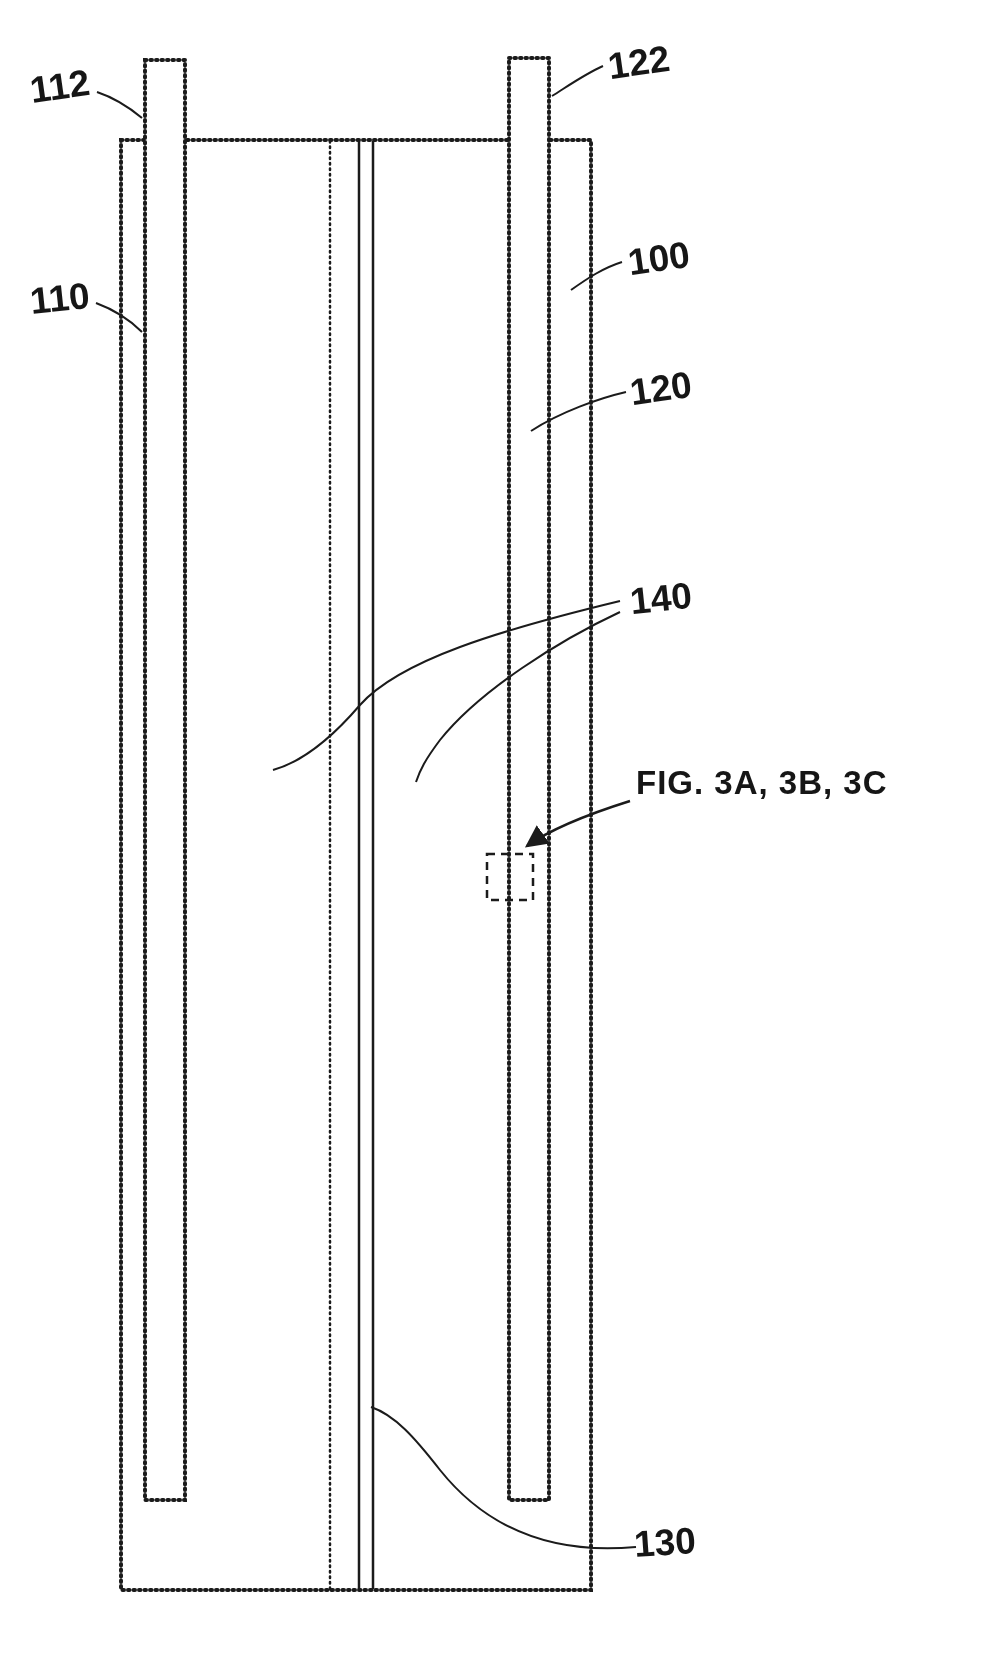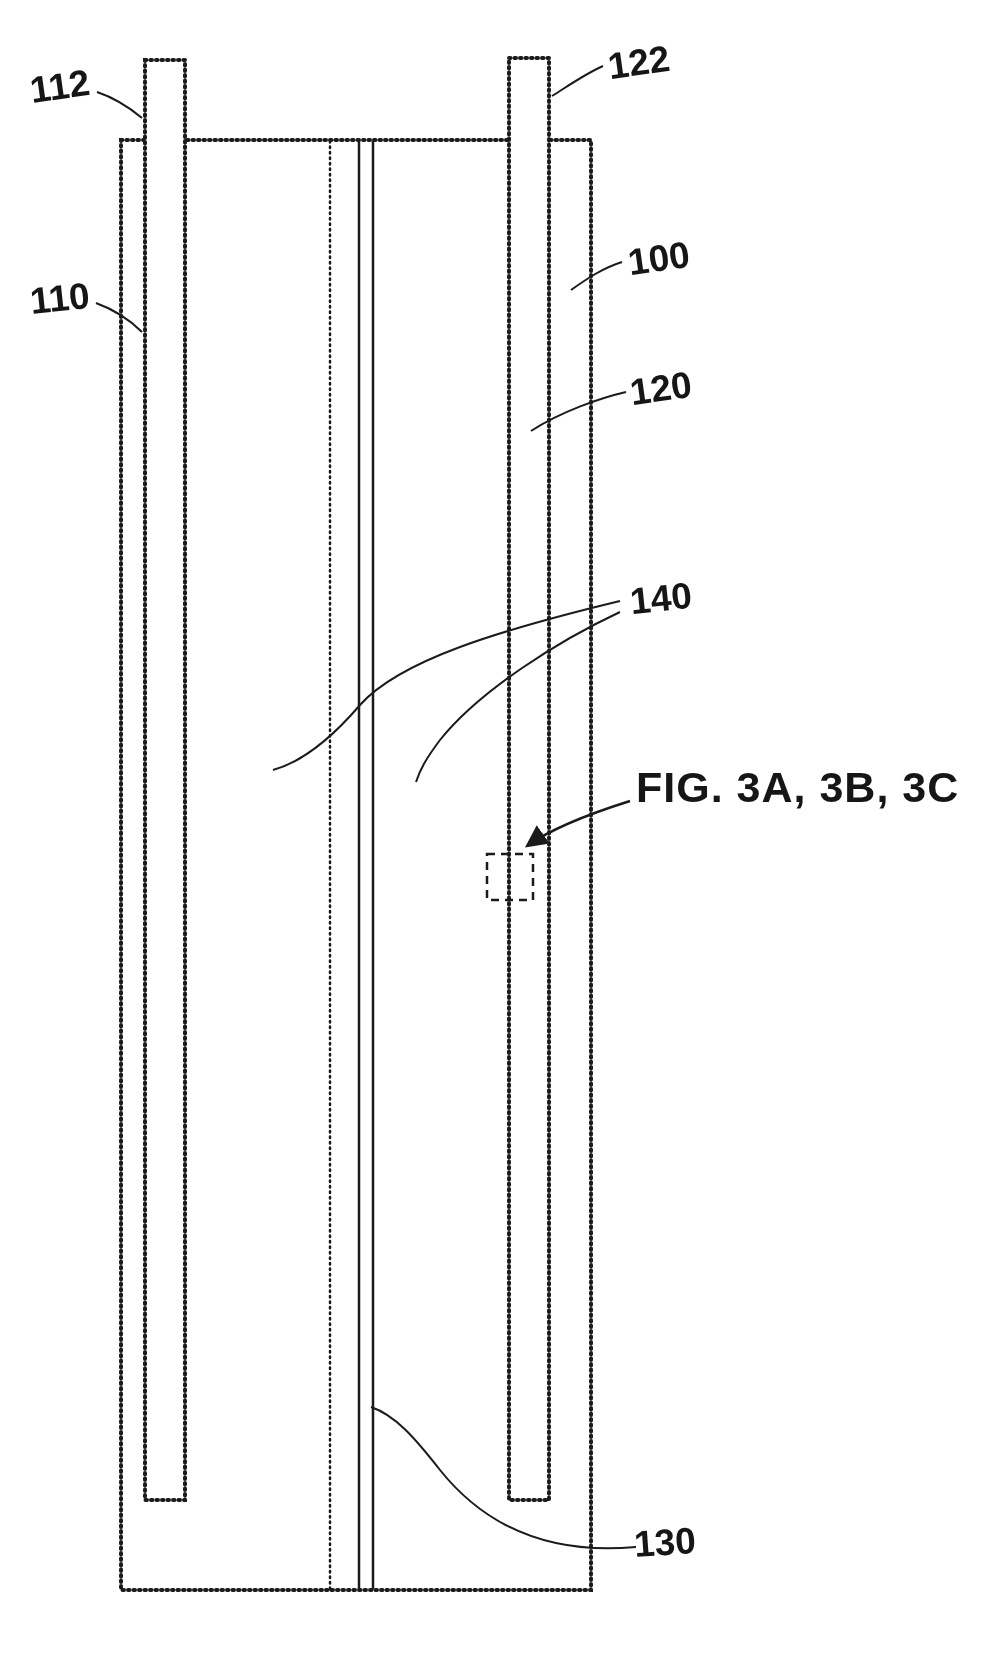--- a/index.html
+++ b/index.html
@@ -26,21 +26,21 @@
     font-weight: 700;
     font-size: 37px;
     line-height: 1;
     white-space: nowrap;
     user-select: none;
   }
   .tilt-8 { transform: rotate(-8deg); }
   .tilt-6 { transform: rotate(-6deg); }
   .tilt-4 { transform: rotate(-4deg); }
   .fig-ref {
-    font-size: 43px;
+    font-size: 33px;
     font-weight: 700;
     letter-spacing: 1px;
   }
 </style>
 </head>
 <body>
 
 <div class="canvas">
 
   <svg class="diagram-svg" width="998" height="1663" viewBox="0 0 998 1663">

